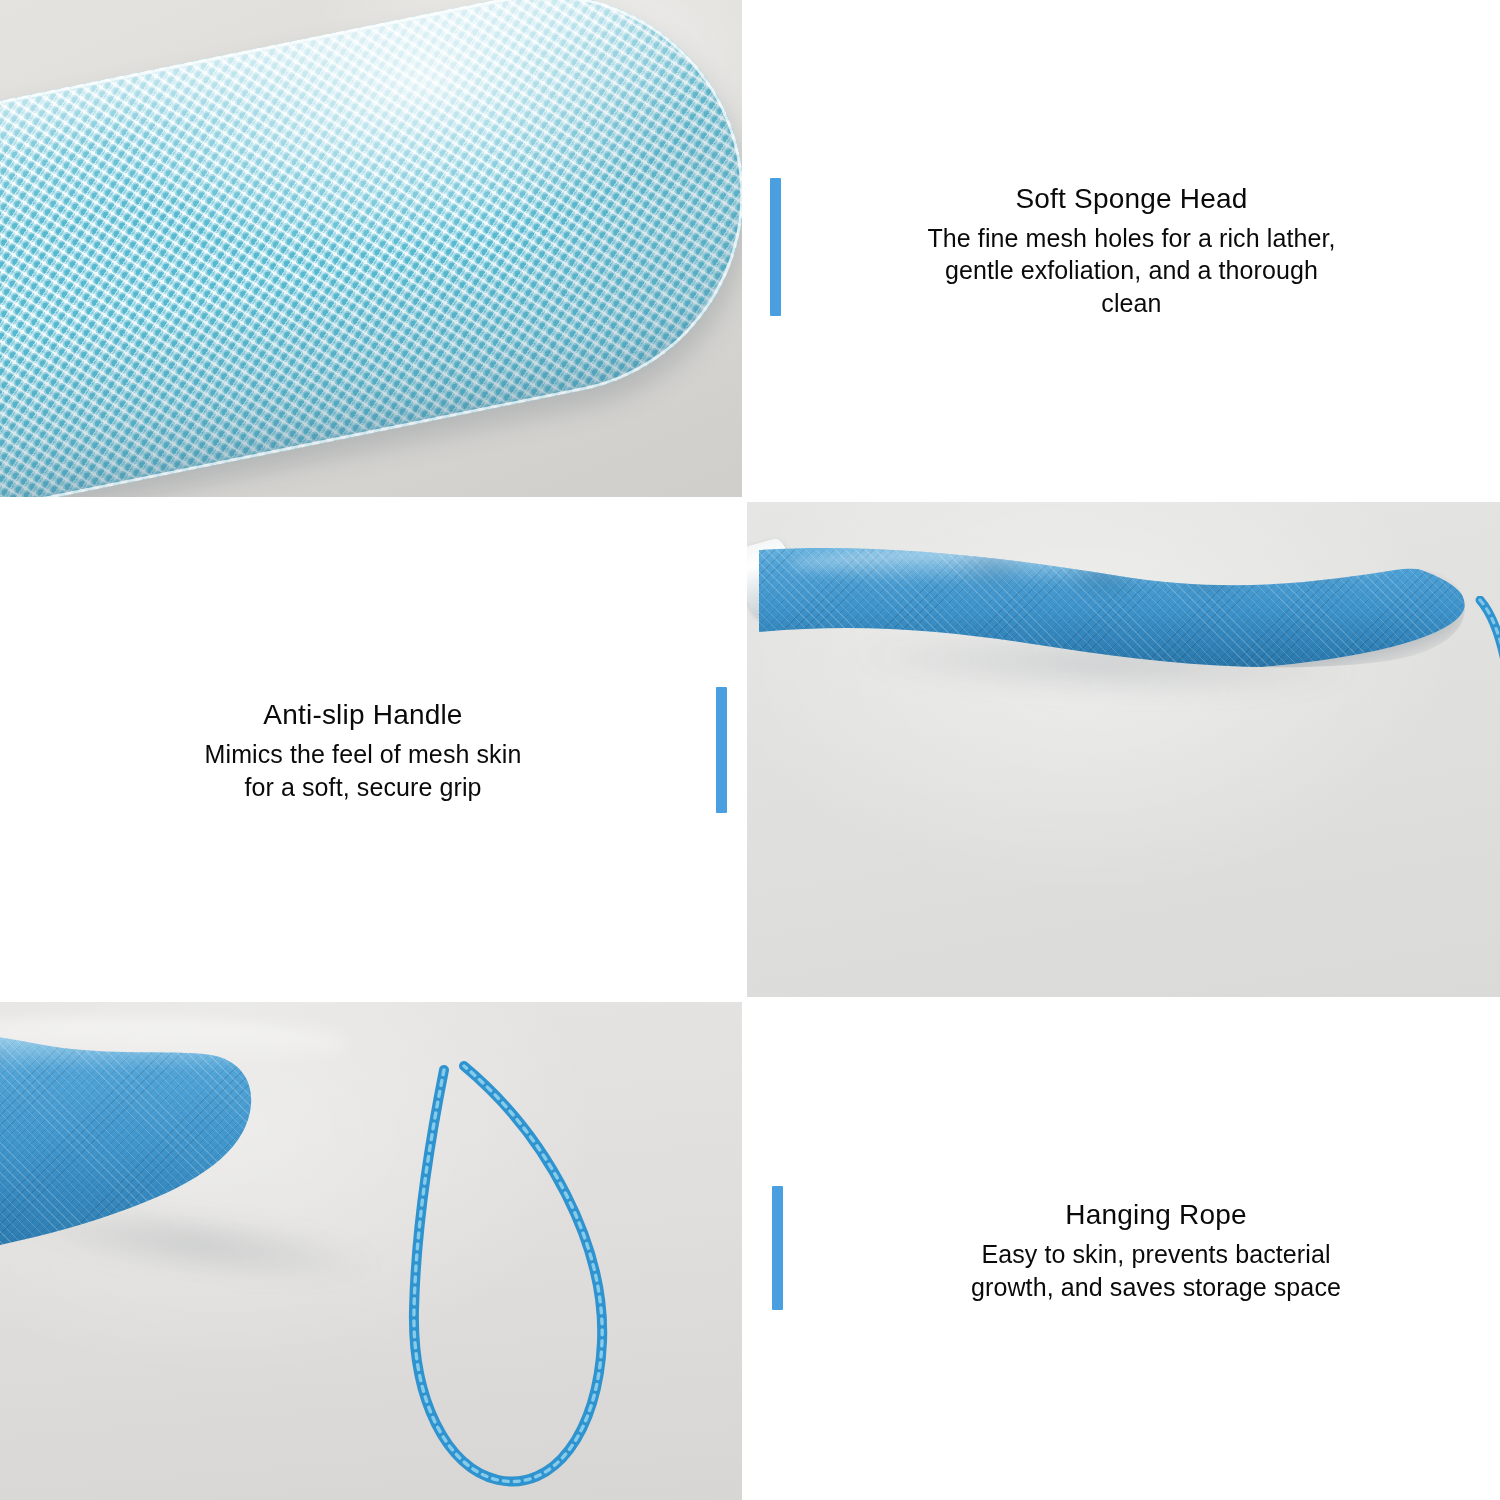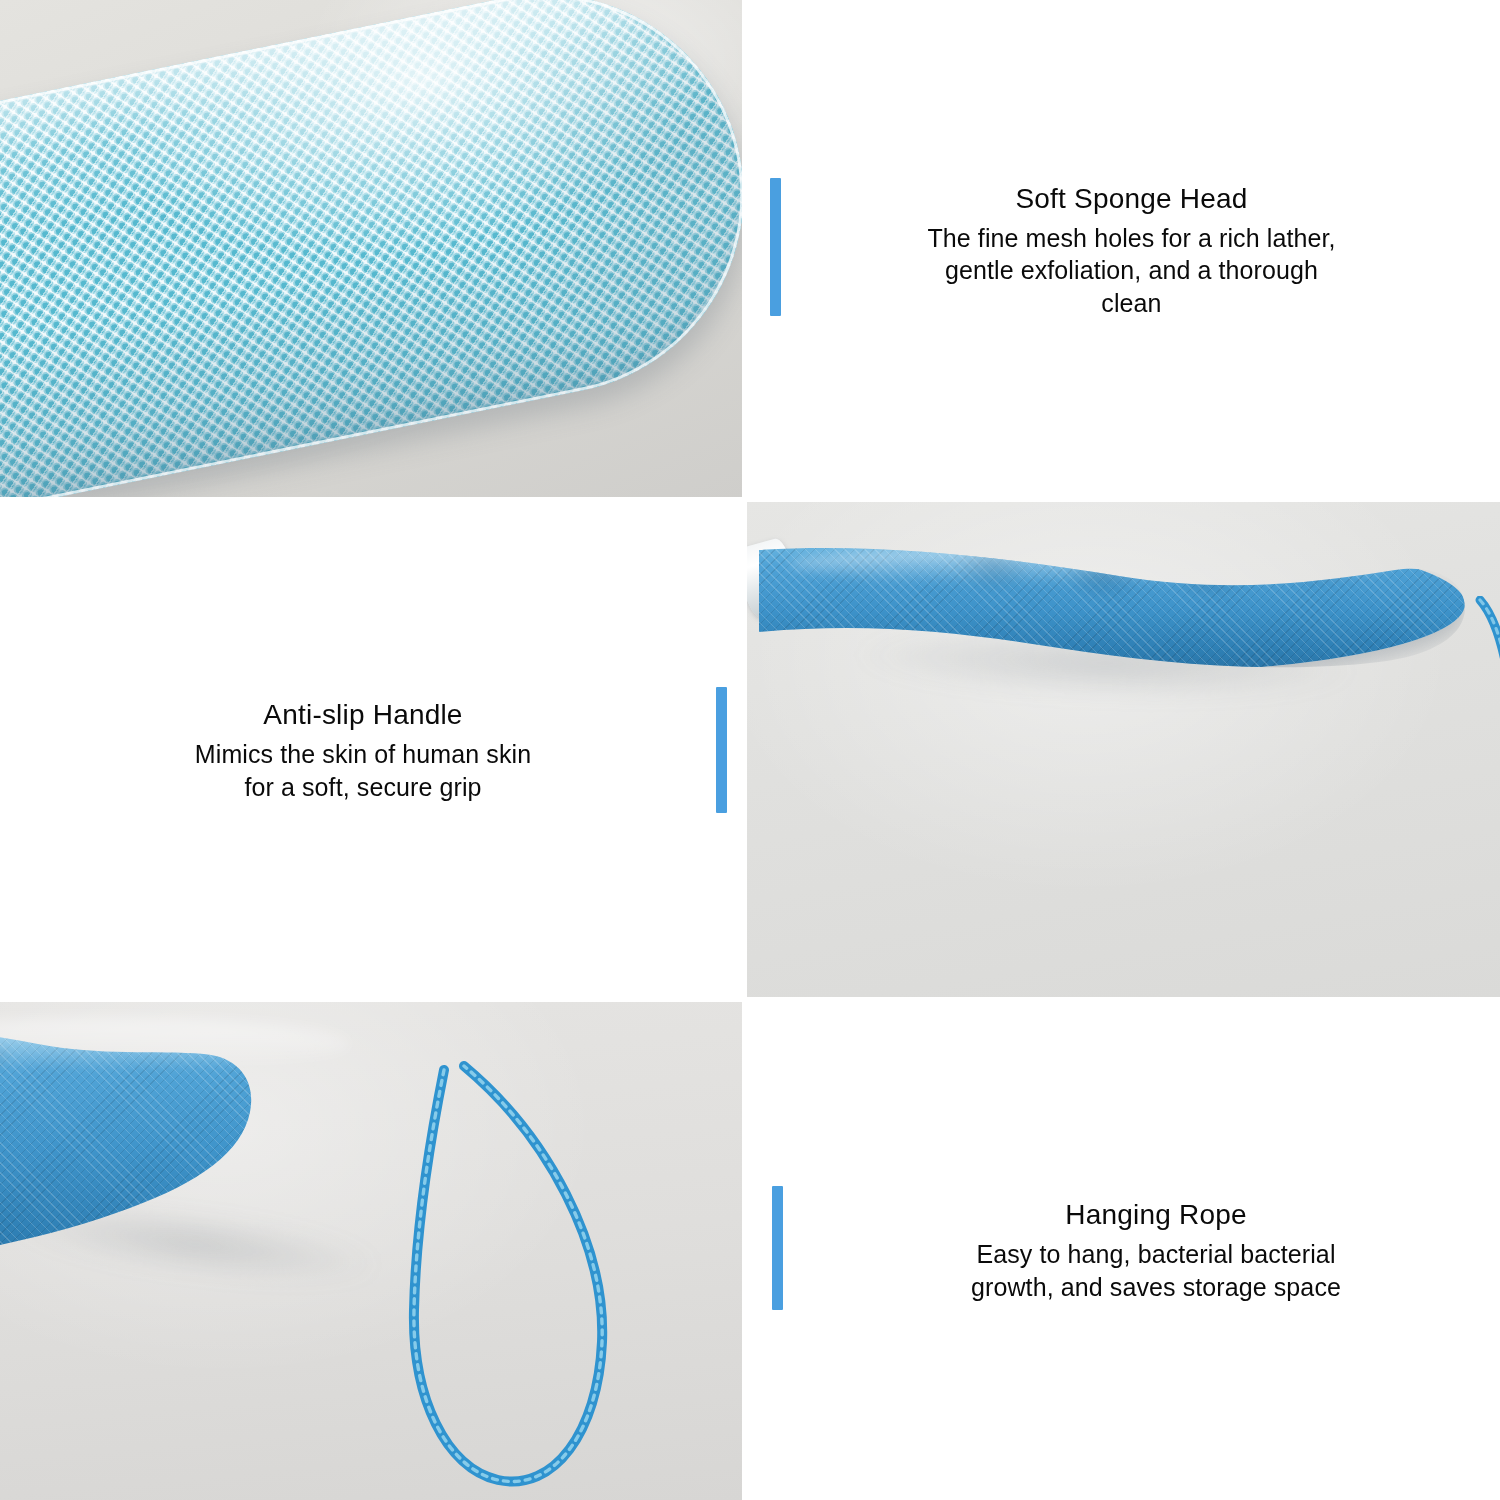--- a/index.html
+++ b/index.html
@@ -259,21 +259,21 @@
       <div class="feat-title">Soft Sponge Head</div>
       <div class="feat-desc">The fine mesh holes for a rich lather,
 gentle exfoliation, and a thorough
 clean</div>
     </div>
   </div>
 
   <div class="panel text-panel" id="p-txt-handle">
     <div class="text-col">
       <div class="feat-title">Anti-slip Handle</div>
-      <div class="feat-desc">Mimics the skin of human skin
+      <div class="feat-desc">Mimics the feel of mesh skin
 for a soft, secure grip</div>
     </div>
     <div class="accent-bar" style="background:#4a9fe0;"></div>
   </div>
 
   <div class="panel" id="p-handle">
     <div class="photo-bg"></div>
     <div class="grip-shadow"></div>
     <div class="ferrule"></div>
     <div class="grip">
@@ -310,21 +310,21 @@
                C 32 338, 66 408, 118 420
                C 174 432, 218 372, 222 282
                C 226 186, 168 76, 84 6" fill="none" stroke="#86cbea" stroke-width="3.4" stroke-linecap="round" stroke-dasharray="5 6"></path>
     </svg>
   </div>
 
   <div class="panel text-panel" id="p-txt-rope">
     <div class="accent-bar" style="background:#4a9fe0;"></div>
     <div class="text-col">
       <div class="feat-title">Hanging Rope</div>
-      <div class="feat-desc">Easy to hang, bacterial bacterial
+      <div class="feat-desc">Easy to skin, prevents bacterial
 growth, and saves storage space</div>
     </div>
   </div>
 
   <div class="sep" style="left:0;top:497px;width:1500px;height:5px;"></div>
   <div class="sep" style="left:0;top:997px;width:1500px;height:5px;"></div>
   <div class="sep" style="left:742px;top:0;width:5px;height:1500px;"></div>
 </div>
 
 </body></html>

